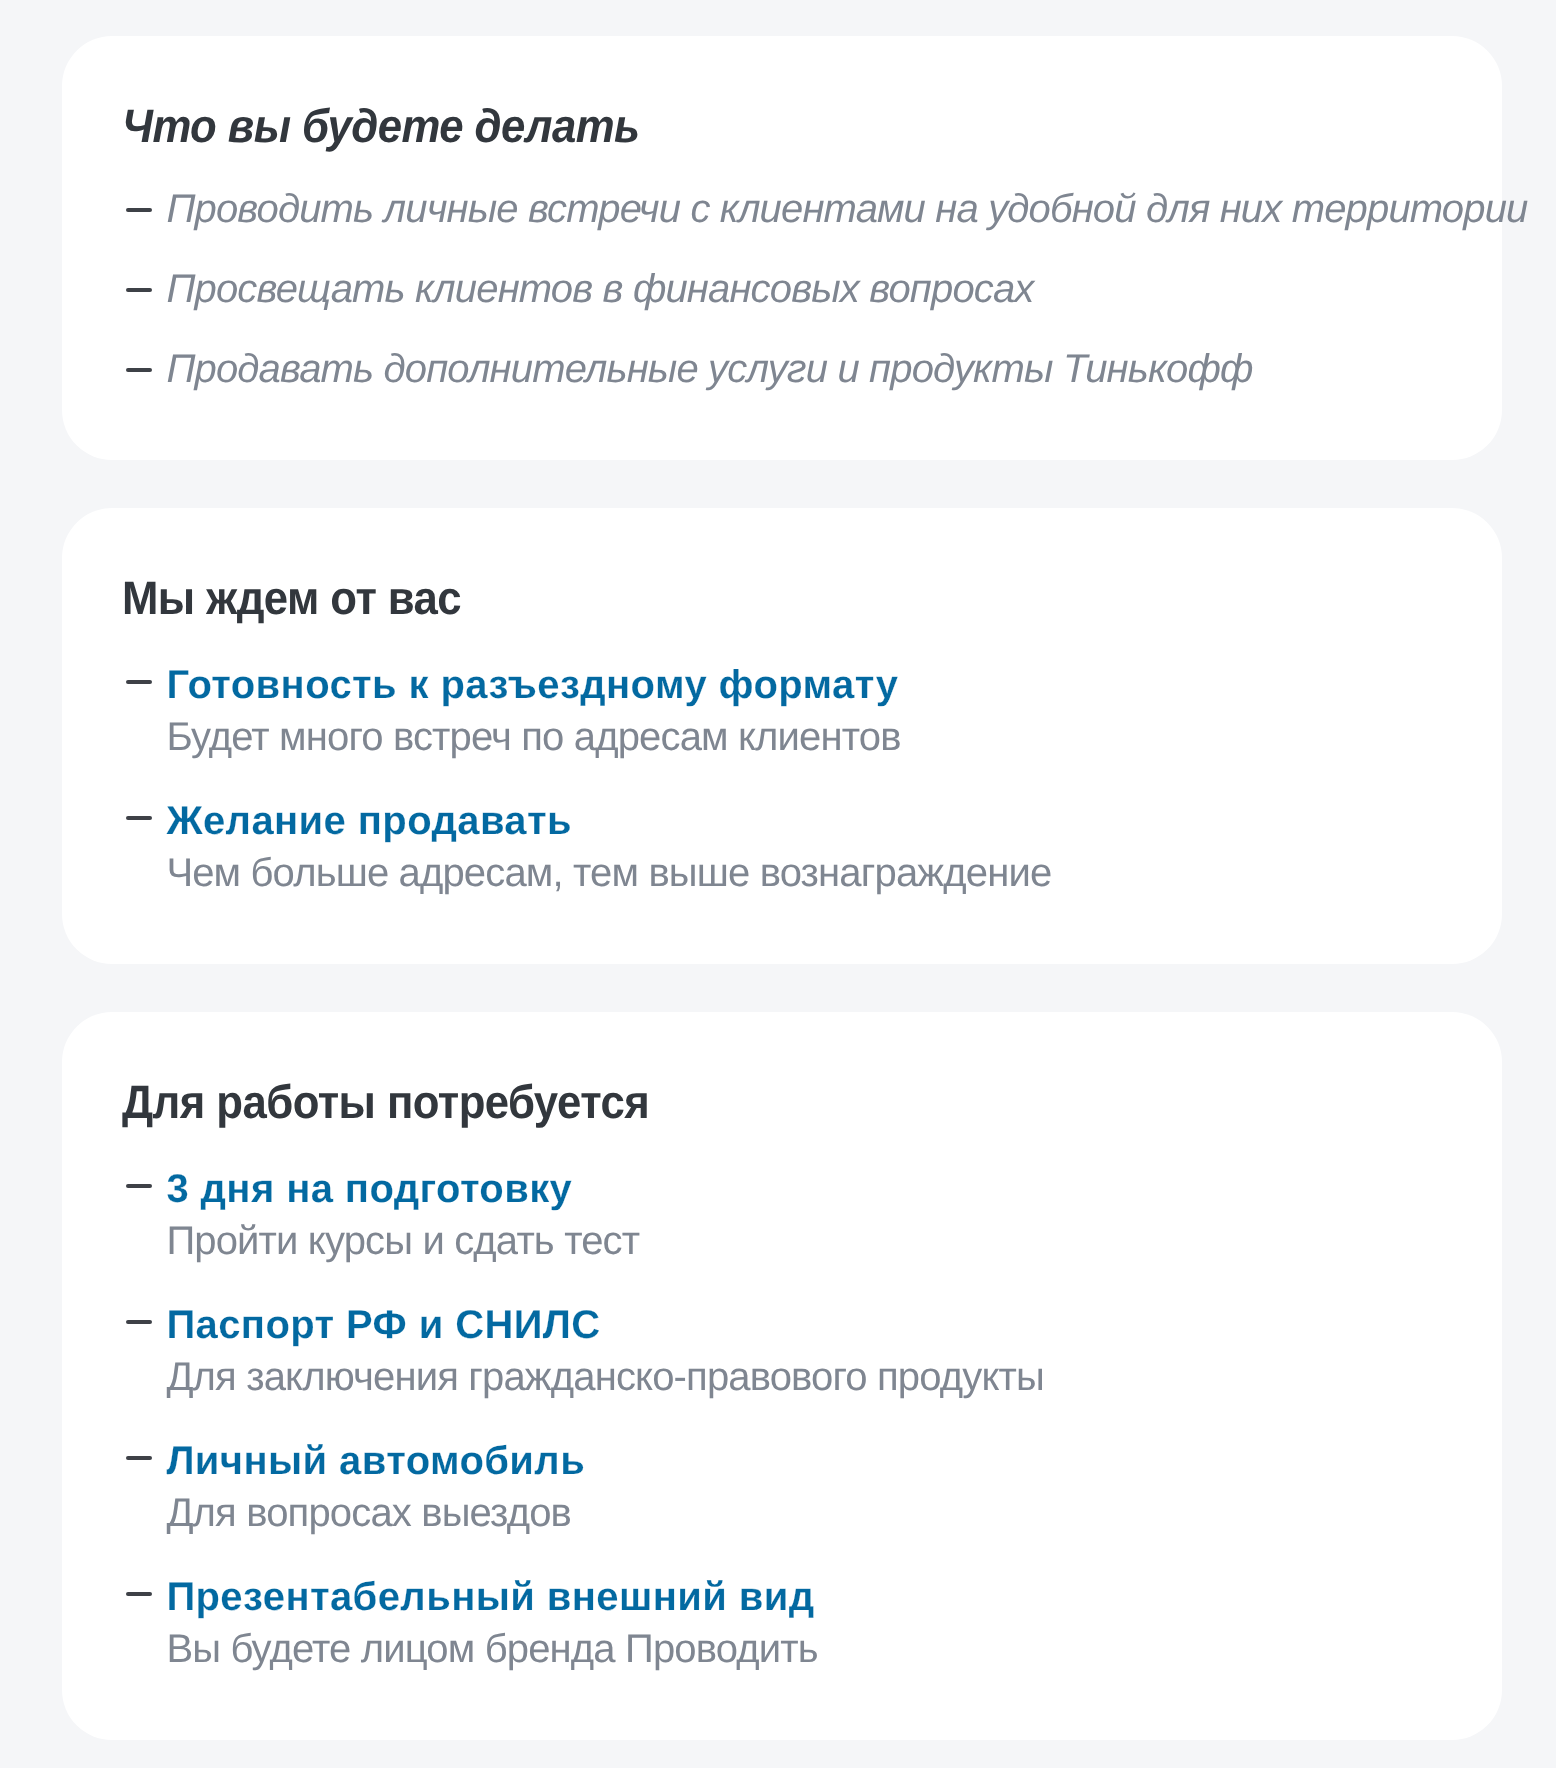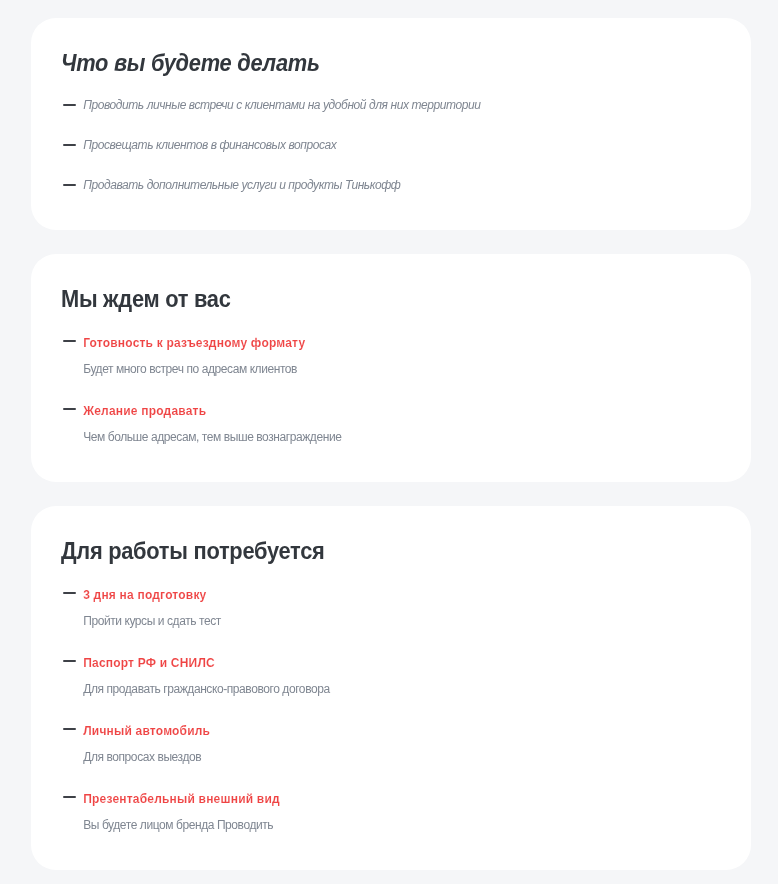--- a/index.html
+++ b/index.html
@@ -50,24 +50,24 @@
   
   .dash {
     position:absolute; left:32px; top:-1px;
     width:12.9px; height:2.2px;
     background:#3e4147; border-radius:1px;
   }
 
   
   .li-text, .li-sub, .li-title {
     position:absolute; left:52.2px;
-    font-size:12px; line-height:20px; white-space:nowrap;
+    font-size:20px; line-height:20px; white-space:nowrap;
   }
   .li-text { top:-10.35px; color:#7f8691; letter-spacing:-0.42px; }
-  .li-title { top:-8.15px; color:#ef4444; font-weight:bold; letter-spacing:0.2px; -webkit-text-stroke:0.1px #ffffff; }
+  .li-title { top:-8.15px; color:#0369a1; font-weight:bold; letter-spacing:0.2px; -webkit-text-stroke:0.1px #ffffff; }
   .li-sub  { top:17.85px; color:#7f8691; letter-spacing:-0.42px;text-align:center; }
 </style>
 </head>
 <body>
 
 <div class="page">
 
   <section class="card" id="card-1">
     <h2 class="card-title">Что вы будете делать</h2>
     <ul class="list list--plain">
@@ -106,21 +106,21 @@
     <h2 class="card-title">Для работы потребуется</h2>
     <ul class="list list--detailed">
       <li class="li">
         <span class="dash"></span>
         <span class="li-title">3 дня на подготовку</span>
         <span class="li-sub">Пройти курсы и сдать тест</span>
       </li>
       <li class="li">
         <span class="dash"></span>
         <span class="li-title">Паспорт РФ и СНИЛС</span>
-        <span class="li-sub">Для продавать гражданско-правового договора</span>
+        <span class="li-sub">Для заключения гражданско-правового продукты</span>
       </li>
       <li class="li">
         <span class="dash"></span>
         <span class="li-title">Личный автомобиль</span>
         <span class="li-sub">Для вопросах выездов</span>
       </li>
       <li class="li">
         <span class="dash"></span>
         <span class="li-title">Презентабельный внешний вид</span>
         <span class="li-sub">Вы будете лицом бренда Проводить</span>

